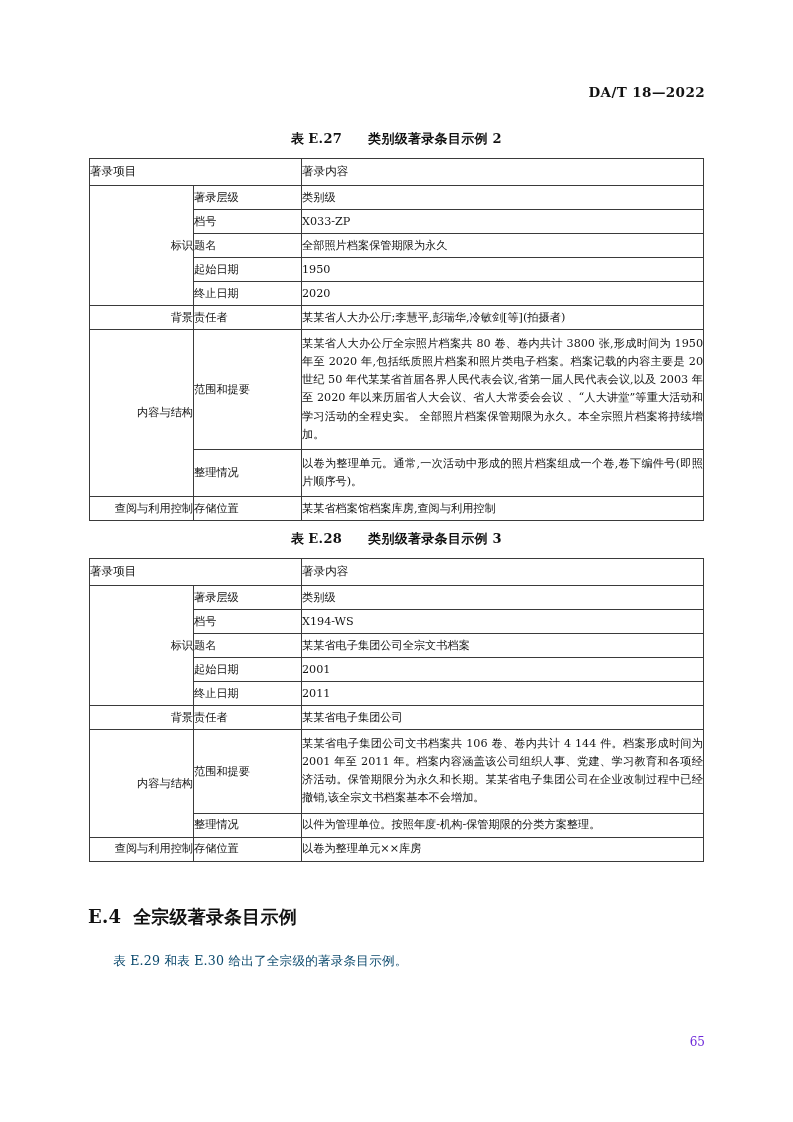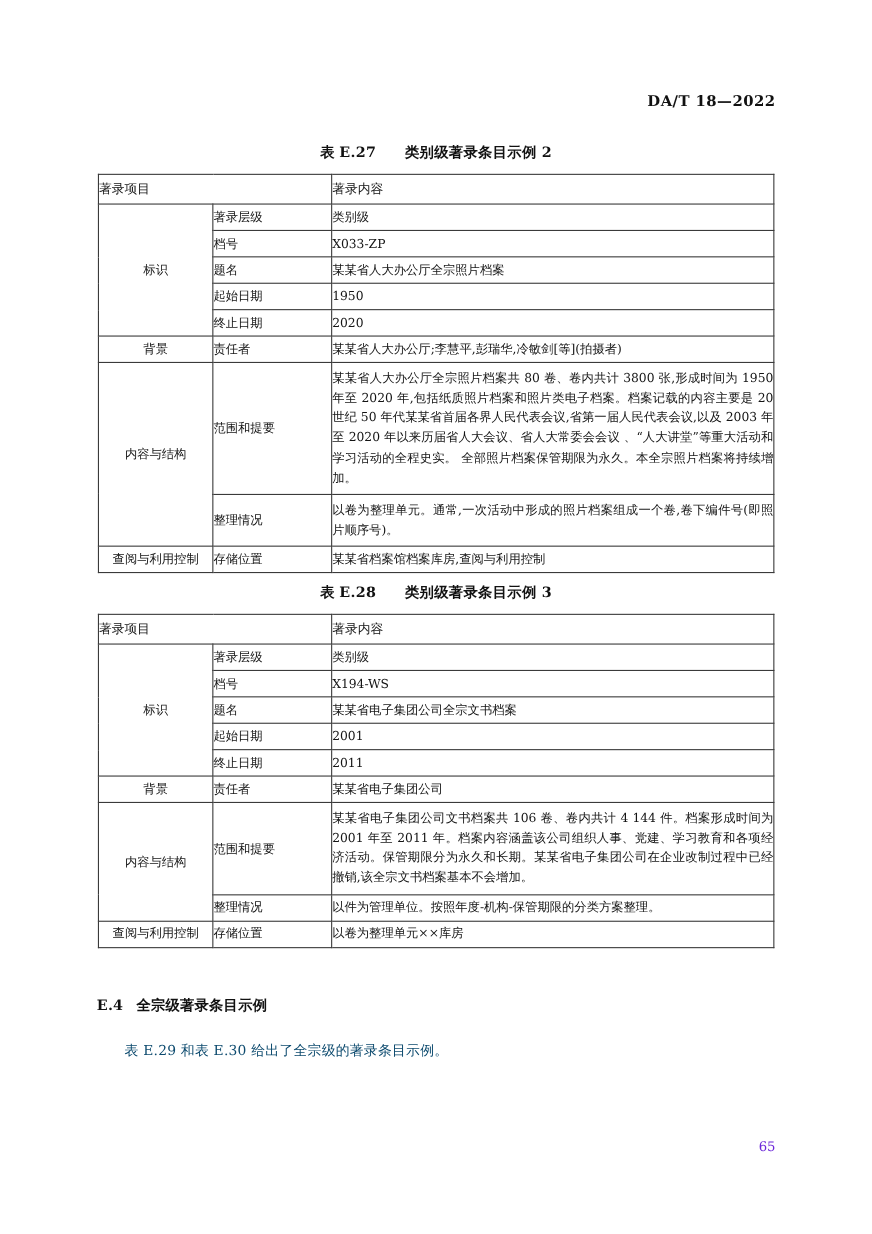--- a/index.html
+++ b/index.html
@@ -72,21 +72,21 @@
 
   thead th {
     text-align: left;
     font-weight: bold;
     height: 26px;
     font-size: 11.6px;
     border-bottom: 1.6px solid #2c2c2c;
   }
 
   td.cell-group {
-    text-align: center;
+    text-align: right;
     font-weight: bold;
     font-size: 11.2px;
     padding: 2px 2px;
   }
   td.cell-item {
     font-weight: bold;
     padding: 4px 0 4px 9px;
     font-size: 11.2px;
   }
   td.cell-content {
@@ -109,21 +109,21 @@
   }
 
   
   .section-block {
     position: absolute;
     left: 88px;
     right: 88px;
     top: 905px;
   }
   .section-heading {
-    font-size: 13px;
+    font-size: 18px;
     font-weight: bold;
     color: #111;
     letter-spacing: 0.2px;
   }
   .section-heading .sec-num { margin-right: 12px; }
   .section-para {
     margin-top: 24px;
     font-size: 12.6px;
     text-indent: 2em;
     color: #0c4a6e;
@@ -168,21 +168,21 @@
           <td class="cell-group" rowspan="5">标识</td>
           <td class="cell-item">著录层级</td>
           <td class="cell-content">类别级</td>
         </tr>
         <tr class="row-single">
           <td class="cell-item">档号</td>
           <td class="cell-content">X033-ZP</td>
         </tr>
         <tr class="row-single">
           <td class="cell-item">题名</td>
-          <td class="cell-content">某某省人大办公厅全宗照片档案</td>
+          <td class="cell-content">全部照片档案保管期限为永久</td>
         </tr>
         <tr class="row-single">
           <td class="cell-item">起始日期</td>
           <td class="cell-content">1950</td>
         </tr>
         <tr class="row-single">
           <td class="cell-item">终止日期</td>
           <td class="cell-content">2020</td>
         </tr>
         <tr class="row-single">

